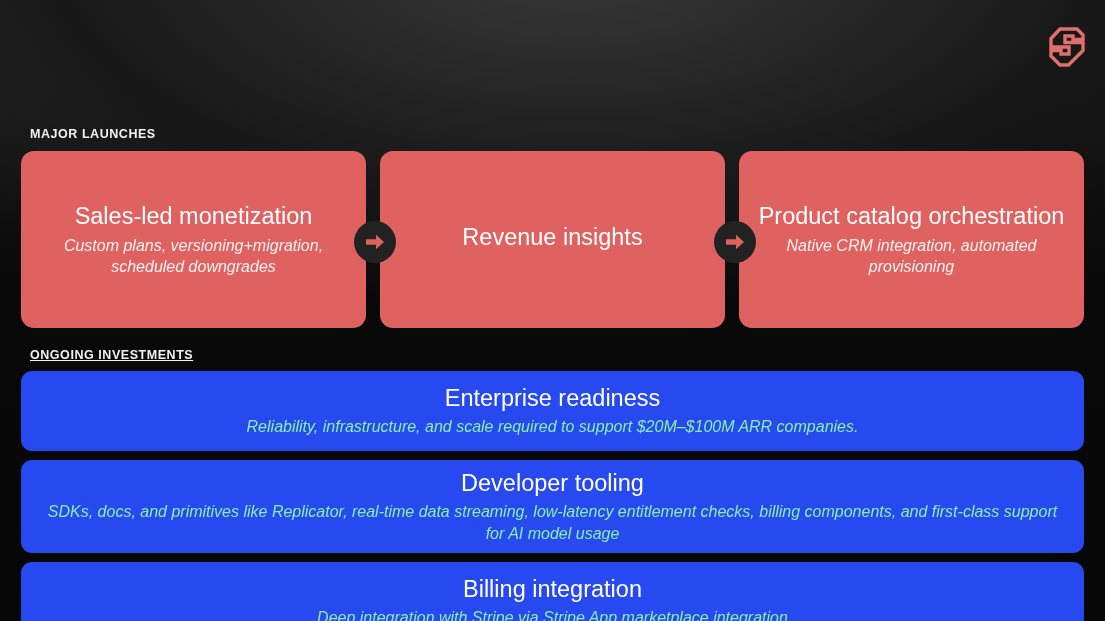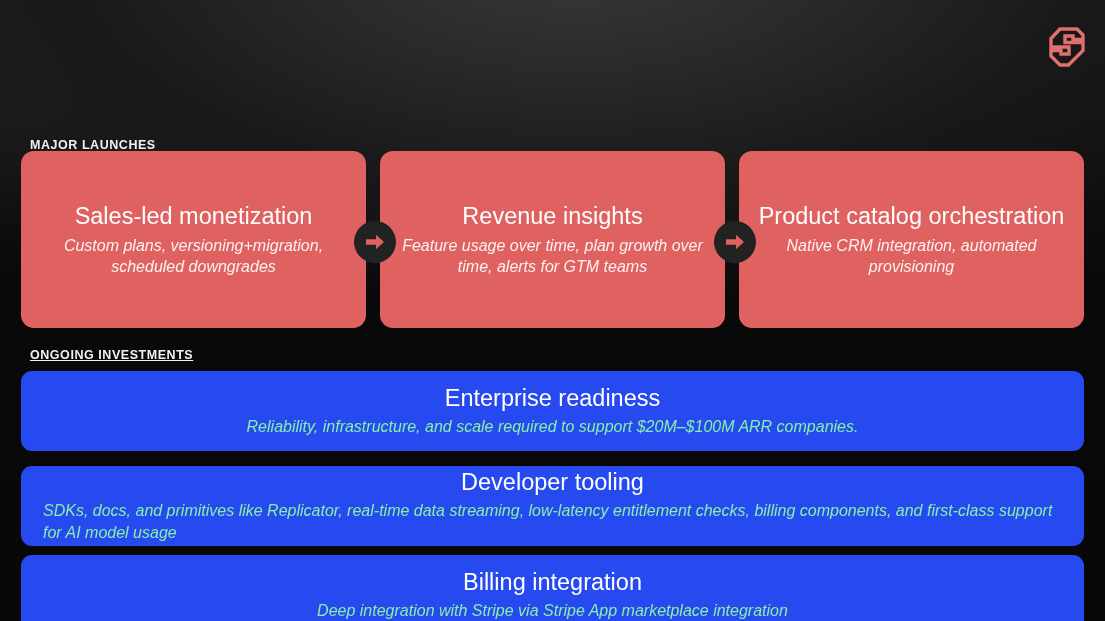--- a/index.html
+++ b/index.html
@@ -64,21 +64,21 @@
 
   
   .section-label {
     position: absolute;
     left: 30px;
     font-size: 12.5px;
     font-weight: 700;
     letter-spacing: 0.55px;
     color: #f2f2f2;
   }
-  #label-major { top: 127px; margin-top: 11px; }
+  #label-major { top: 127px; }
   #label-ongoing { top: 348px; text-decoration: underline; }
 
   
   .launch-row {
     position: absolute;
     top: 151px;
     left: 21px;
     width: 1063px;
     height: 177px;
     display: flex;
@@ -135,30 +135,30 @@
     top: 371px;
     left: 21px;
     width: 1063px;
     display: flex;
     flex-direction: column;
     gap: 9px;
   }
   .ongoing-band {
     background: #2649f0;
     border-radius: 11px;
-    text-align: left;
+    text-align: center;
     box-sizing: border-box;
     display: flex;
     flex-direction: column;
     align-items: center;
     justify-content: center;
     padding: 9px 22px;
   }
   #band-0 { height: 80px; }
-  #band-1 { height: 80px; margin-top: 6px; }
+  #band-1 { height: 93px; }
   #band-2 { height: 80px; }
   .ongoing-title {
     font-size: 23.5px;
     font-weight: 400;
     color: #ffffff;
     line-height: 1.24;
     margin-bottom: 3px;
   }
   .ongoing-desc {
     font-size: 16px;
@@ -184,21 +184,20 @@
 
   <div class="launch-row">
 
     <div class="launch-card">
       <div class="launch-title">Sales-led monetization</div>
       <div class="launch-desc">Custom plans, versioning+migration, scheduled downgrades</div>
     </div>
 
     <div class="launch-card">
       <div class="launch-title">Revenue insights</div>
-      <div class="launch-desc">Feature usage over time, plan growth over time, alerts for GTM teams</div>
     </div>
 
     <div class="launch-card">
       <div class="launch-title">Product catalog orchestration</div>
       <div class="launch-desc">Native CRM integration, automated provisioning</div>
     </div>
   </div>
 
   <div class="arrow-node" id="arrow-1">
     <svg viewBox="0 0 24 24" width="24" height="24" aria-hidden="true">

